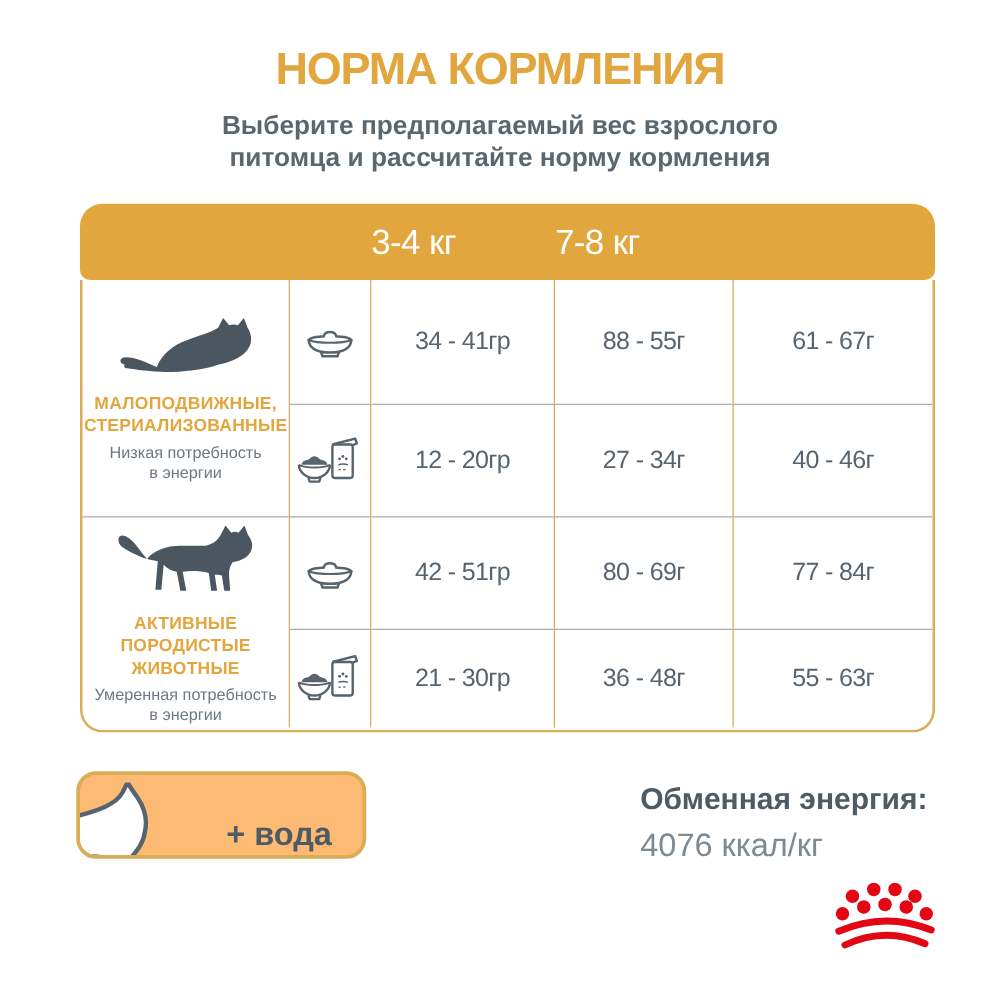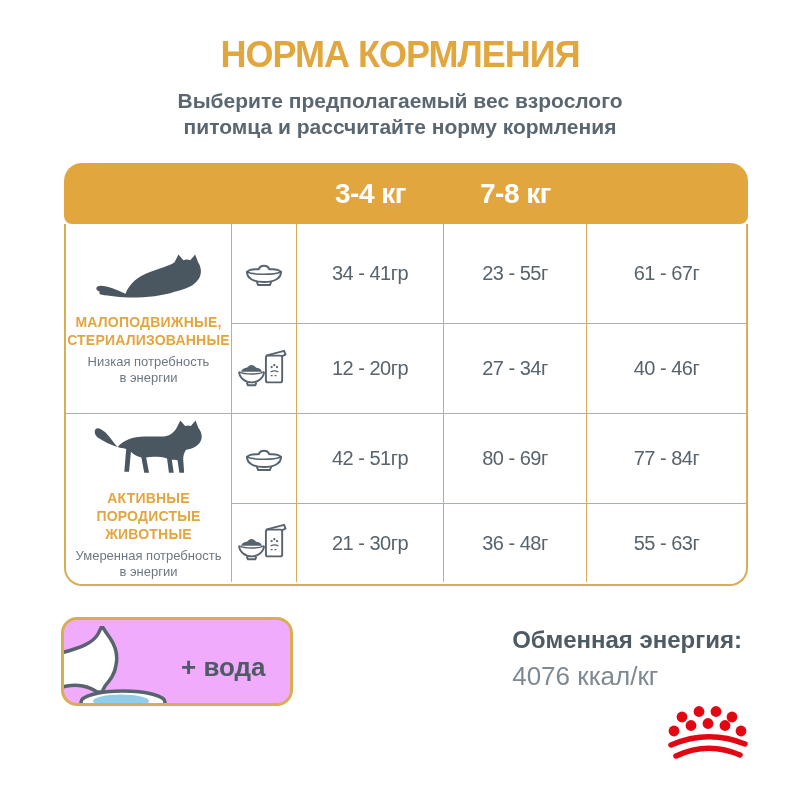--- a/index.html
+++ b/index.html
@@ -26,21 +26,21 @@
   .subtitle{
     position:absolute;top:88px;left:0;width:800px;text-align:center;
     font-size:21px;font-weight:bold;color:#5B6770;line-height:26px;
   }
   
   .band{
     position:absolute;left:64px;top:163px;width:684px;height:61px;
     background:var(--gold);border-radius:18px 18px 8px 8px;
     display:grid;grid-template-columns:168px 65px 147px 143px 161px;align-items:center;
   }
-  .band .wl{text-align:center;color:#ffffff;font-weight:bold;font-size:28px;letter-spacing:-0.5px}
+  .band .wl{text-align:left;color:#ffffff;font-weight:normal;font-size:28px;letter-spacing:-0.5px}
   
   .tbody{
     position:absolute;left:64px;top:224px;width:684px;height:362px;box-sizing:border-box;
     border:2px solid var(--gold_border);border-top:none;border-radius:0 0 18px 18px;
     display:grid;grid-template-columns:166px 65px 147px 143px 159px;
     grid-template-rows:99px 90px 90px 79px;background:#fff;
   }
   .cell{display:flex;align-items:center;justify-content:center}
   .vr{border-right:1.5px solid var(--gold_border)}
   .ht{border-top:1px solid var(--gray_line)}
@@ -50,22 +50,22 @@
     grid-column:1;display:flex;flex-direction:column;align-items:center;
     text-align:center;padding:0 6px;
   }
   .g1{grid-row:1/3}
   .g2{grid-row:3/5}
   .cat-svg{color:var(--cat)}
   .cat-label{margin-top:12px;font-size:14px;font-weight:bold;color:var(--gold);line-height:18px;letter-spacing:0.2px}
   .cat-desc{margin-top:5px;font-size:13px;color:var(--text_gray);line-height:16px}
   
   .water{
-    position:absolute;left:61px;top:617px;width:232px;height:89px;box-sizing:border-box;
-    border:3px solid var(--gold_border);border-radius:16px;overflow:hidden;background:#f0abfc;
+    position:absolute;left:61px;top:617px;width:232px;height:70px;box-sizing:border-box;
+    border:3px solid var(--gold_border);border-radius:16px;overflow:hidden;background:#fdba74;
   }
   .water svg{position:absolute;left:-3px;top:6px;color:var(--slate)}
   .water .wtext{position:absolute;left:117px;top:32px;font-size:26px;font-weight:bold;color:var(--text_dark)}
   
   .energy{position:absolute;right:58px;top:626px;text-align:left}
   .etitle{font-size:24px;font-weight:bold;color:var(--text_dark)}
   .evalue{margin-top:7px;font-size:26px;color:var(--value_gray)}
   
   .crown{position:absolute;left:666px;top:706px;color:var(--red)}
 </style>
@@ -125,21 +125,21 @@
       <div>в энергии</div>
     </div>
   </div>
 
   <div class="cell iconcell vr">
     <svg width="40" height="26" viewBox="0 0 40 26">
         <use href="#def-bowl"></use>
       </svg>
   </div>
   <div class="cell val vr">34 - 41гр</div>
-  <div class="cell val vr">23 - 55г</div>
+  <div class="cell val vr">88 - 55г</div>
   <div class="cell val">61 - 67г</div>
 
   <div class="cell iconcell vr ht">
     <svg width="54" height="44" viewBox="0 0 56 46">
         <use href="#def-bowlpack"></use>
       </svg>
   </div>
   <div class="cell val vr ht">12 - 20гр</div>
   <div class="cell val vr ht">27 - 34г</div>
   <div class="cell val ht">40 - 46г</div>

